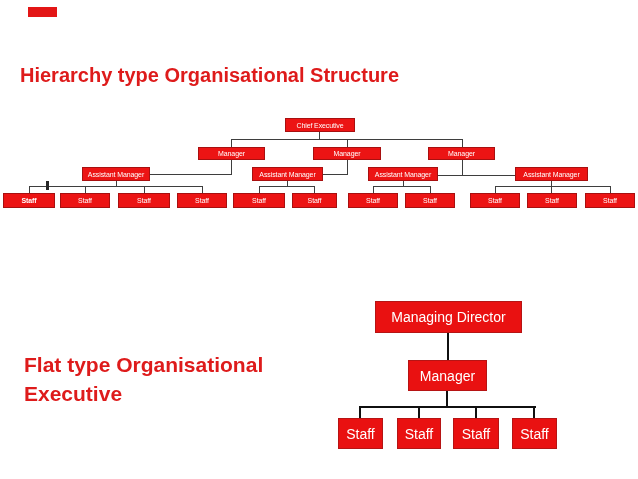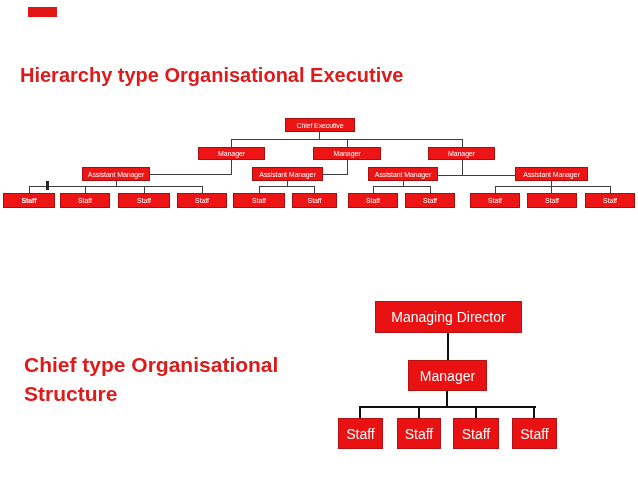--- a/index.html
+++ b/index.html
@@ -48,21 +48,21 @@
   .fline{position:absolute;background:var(--flat-line,#101010);}
   .artifact{position:absolute;background:#262626;}
 </style>
 </head>
 <body>
 
 <div id="slide">
 
   <div class="accent-bar"></div>
 
-  <div class="title" id="hier-title">Hierarchy type Organisational Executive</div>
+  <div class="title" id="hier-title">Hierarchy type Organisational Structure</div>
 
   <div class="hbox" style="left:285px;top:118px;width:70px;height:14px;">Chief Executive</div>
 
   <div class="hline" style="left:319px;top:132px;width:1px;height:7px;"></div>
   <div class="hline" style="left:231px;top:139px;width:232px;height:1px;"></div>
   <div class="hline" style="left:231px;top:139px;width:1px;height:9px;"></div>
   <div class="hline" style="left:347px;top:139px;width:1px;height:9px;"></div>
   <div class="hline" style="left:462px;top:139px;width:1px;height:9px;"></div>
 
   <div class="hbox" style="left:198px;top:147px;width:67px;height:13px;">Manager</div>
@@ -110,21 +110,21 @@
   <div class="hbox" style="left:118px;top:193px;width:52px;height:15px;">Staff</div>
   <div class="hbox" style="left:177px;top:193px;width:50px;height:15px;">Staff</div>
   <div class="hbox" style="left:233px;top:193px;width:52px;height:15px;">Staff</div>
   <div class="hbox" style="left:292px;top:193px;width:45px;height:15px;">Staff</div>
   <div class="hbox" style="left:348px;top:193px;width:50px;height:15px;">Staff</div>
   <div class="hbox" style="left:405px;top:193px;width:50px;height:15px;">Staff</div>
   <div class="hbox" style="left:470px;top:193px;width:50px;height:15px;">Staff</div>
   <div class="hbox" style="left:527px;top:193px;width:50px;height:15px;">Staff</div>
   <div class="hbox" style="left:585px;top:193px;width:50px;height:15px;">Staff</div>
 
-  <div class="title" id="flat-title">Chief type Organisational Structure</div>
+  <div class="title" id="flat-title">Flat type Organisational Executive</div>
 
   <div class="fbox" style="left:375px;top:301px;width:147px;height:32px;">Managing Director</div>
 
   <div class="fline" style="left:447px;top:333px;width:2px;height:27px;"></div>
 
   <div class="fbox" style="left:408px;top:360px;width:79px;height:31px;">Manager</div>
 
   <div class="fline" style="left:446px;top:391px;width:2px;height:16px;"></div>
   <div class="fline" style="left:359px;top:406px;width:177px;height:2px;"></div>
   <div class="fline" style="left:359px;top:407px;width:2px;height:11px;"></div>

